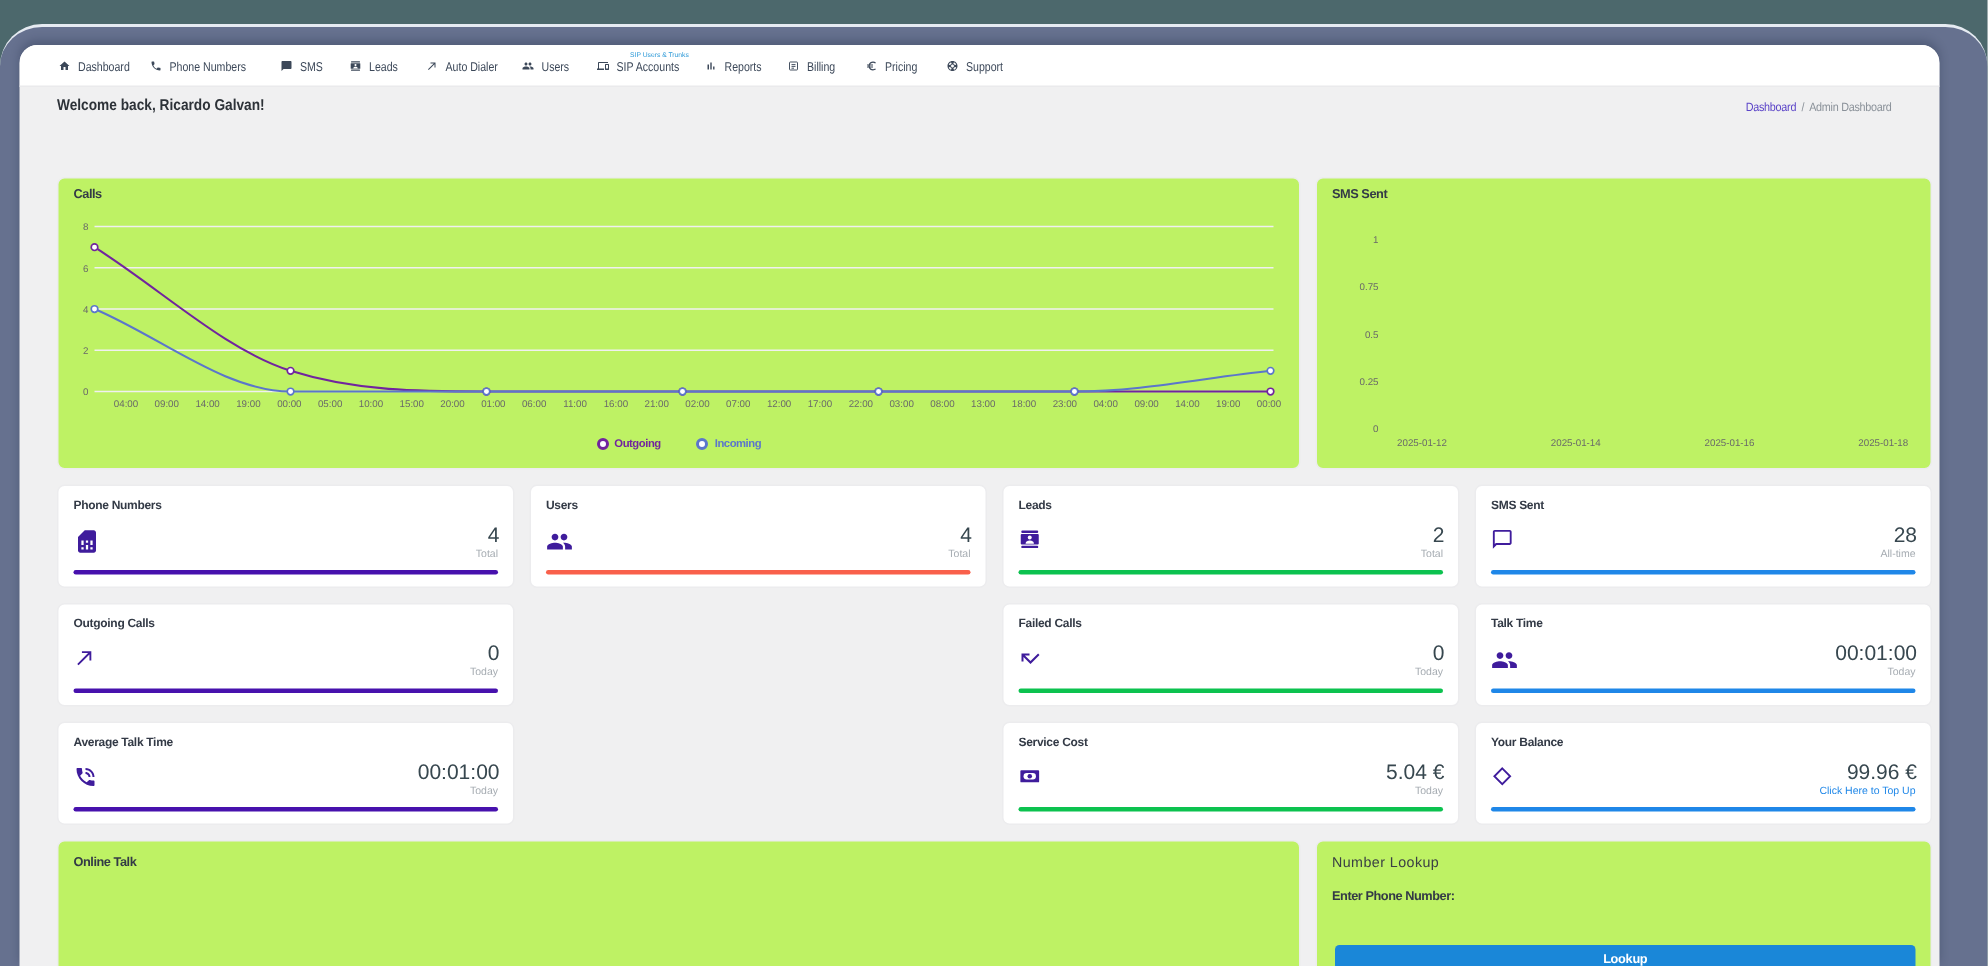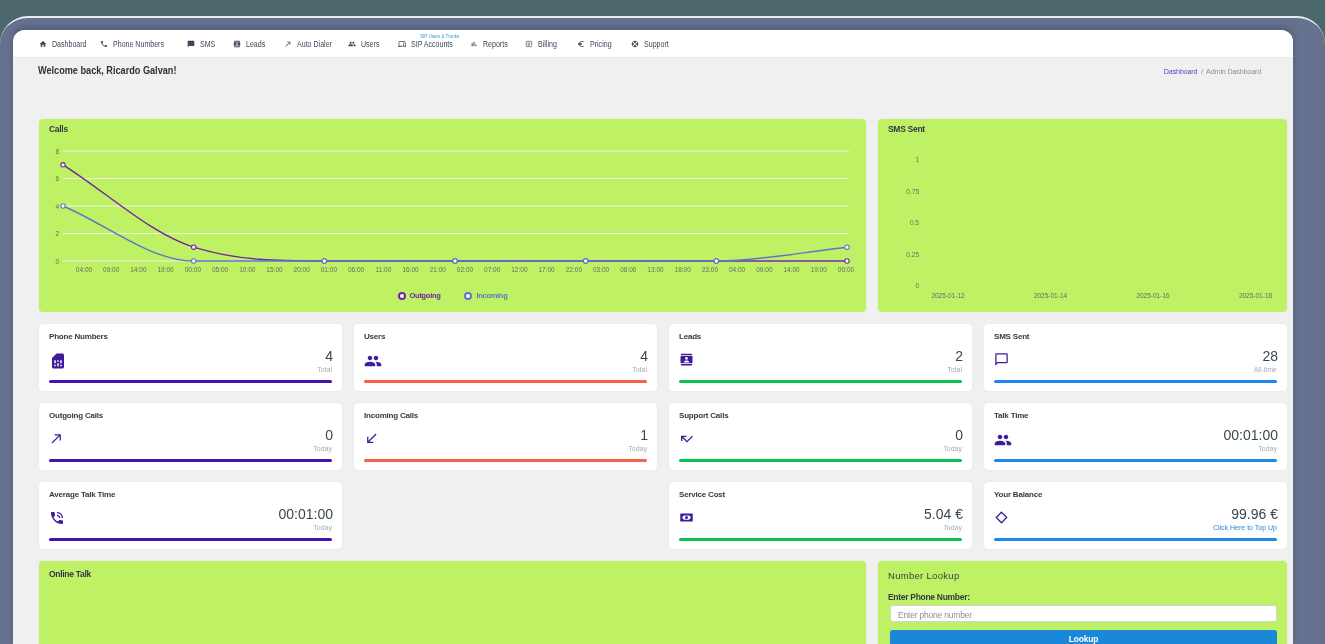--- a/index.html
+++ b/index.html
@@ -245,31 +245,22 @@
 </div>
 <div class="scard" style="left:25px;top:372px">
 <div class="stitle">Outgoing Calls</div>
 <div class="sicon"><svg width="15" height="15" viewBox="0 0 24 24" fill="#3f1c9c">
           <path d="M9 5v2h6.59L4 18.59 5.41 20 17 8.41V15h2V5H9z"></path>
         </svg></div>
 <div class="sval">0</div>
 <div class="sub">Today</div>
 <div class="sbar" style="background:#4711ad"></div>
 </div>
-<div class="scard" style="left:340px;top:372px">
-<div class="stitle">Incoming Calls</div>
-<div class="sicon"><svg width="15" height="15" viewBox="0 0 24 24" fill="#3f1c9c">
-          <path d="M15 19v-2H8.41L20 5.41 18.59 4 7 15.59V9H5v10h10z"></path>
-        </svg></div>
-<div class="sval">1</div>
-<div class="sub">Today</div>
-<div class="sbar" style="background:#f9604b"></div>
-</div>
 <div class="scard" style="left:655px;top:372px">
-<div class="stitle">Support Calls</div>
+<div class="stitle">Failed Calls</div>
 <div class="sicon"><svg width="16" height="16" viewBox="0 0 24 24" fill="#3f1c9c">
           <path d="M19.59 7 12 14.59 6.41 9H11V7H3v8h2v-4.59l7 7 9-9z"></path>
         </svg></div>
 <div class="sval">0</div>
 <div class="sub">Today</div>
 <div class="sbar" style="background:#0cc24f"></div>
 </div>
 <div class="scard" style="left:970px;top:372px">
 <div class="stitle">Talk Time</div>
 <div class="sicon"><svg width="18" height="18" viewBox="0 0 24 24" fill="#3f1c9c">
@@ -309,19 +300,16 @@
 <div class="sbar" style="background:#1f87e8"></div>
 </div>
 
 <div class="card" style="left:25px;top:530px;width:829px;height:110px;border-radius:5px 5px 0 0">
 <div class="ctitle" style="top:8px">Online Talk</div>
 </div>
 
 <div class="card" style="left:864px;top:530px;width:411px;height:110px;border-radius:5px 5px 0 0">
 <div class="nl-title">Number Lookup</div>
 <div class="nl-label">Enter Phone Number:</div>
-<div class="nl-input">
-        <span>Enter phone number</span>
-      </div>
 <div class="nl-btn">Lookup</div>
 </div>
 
 </div>
 
 </body></html>

